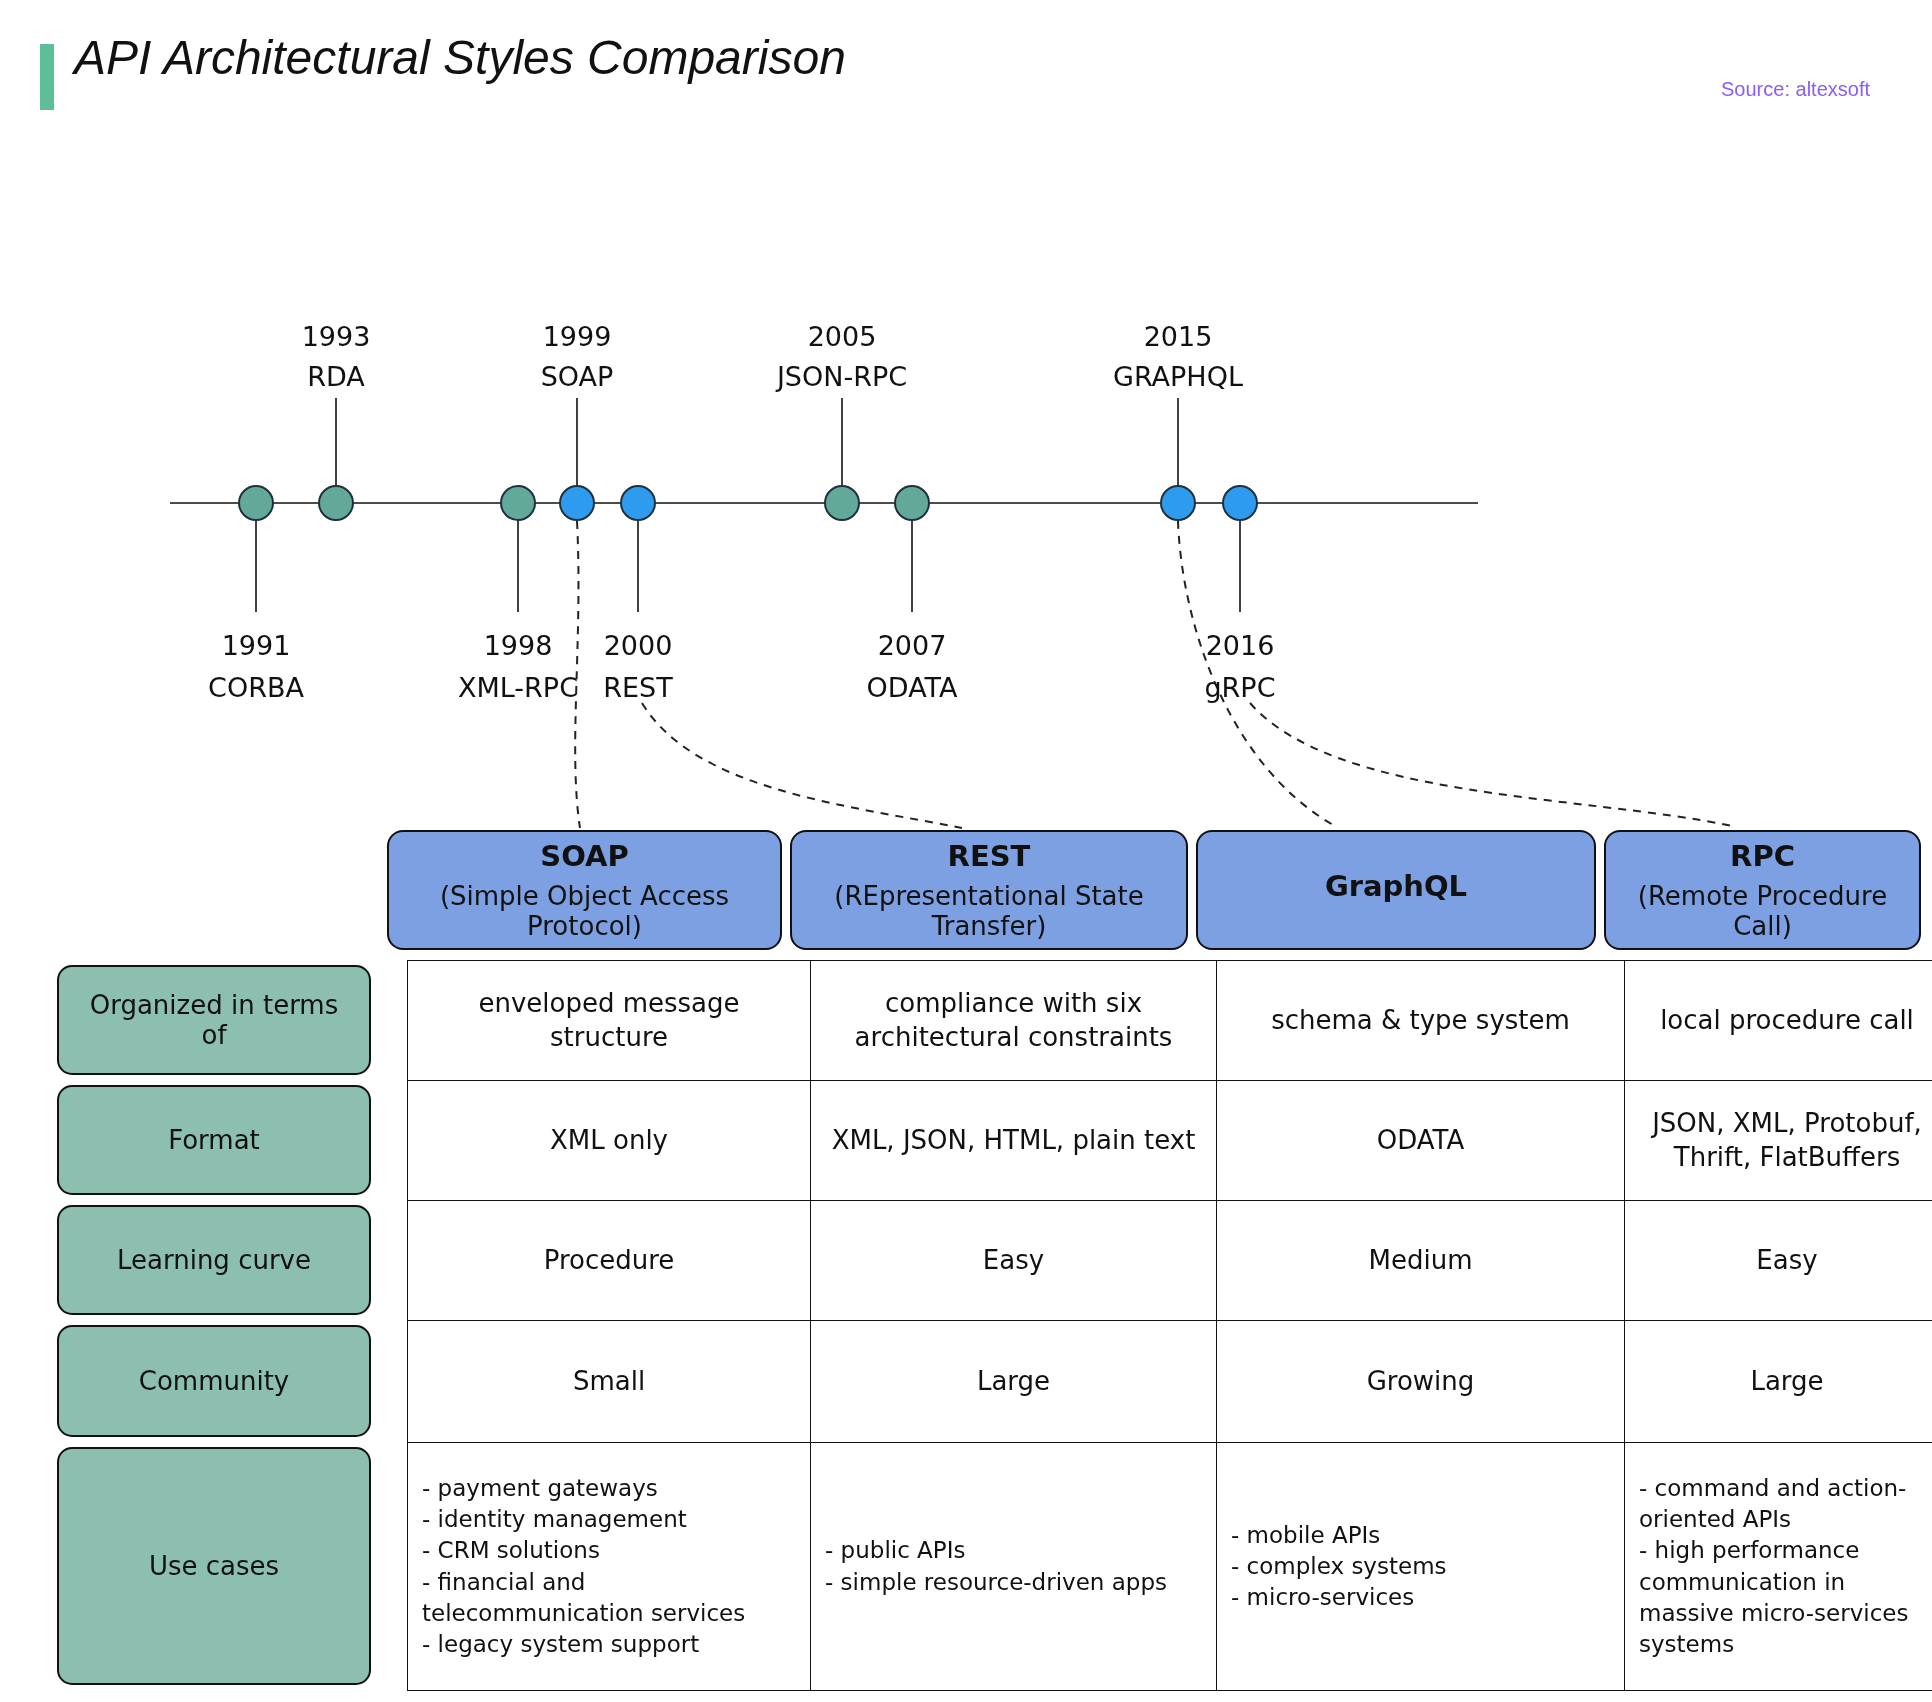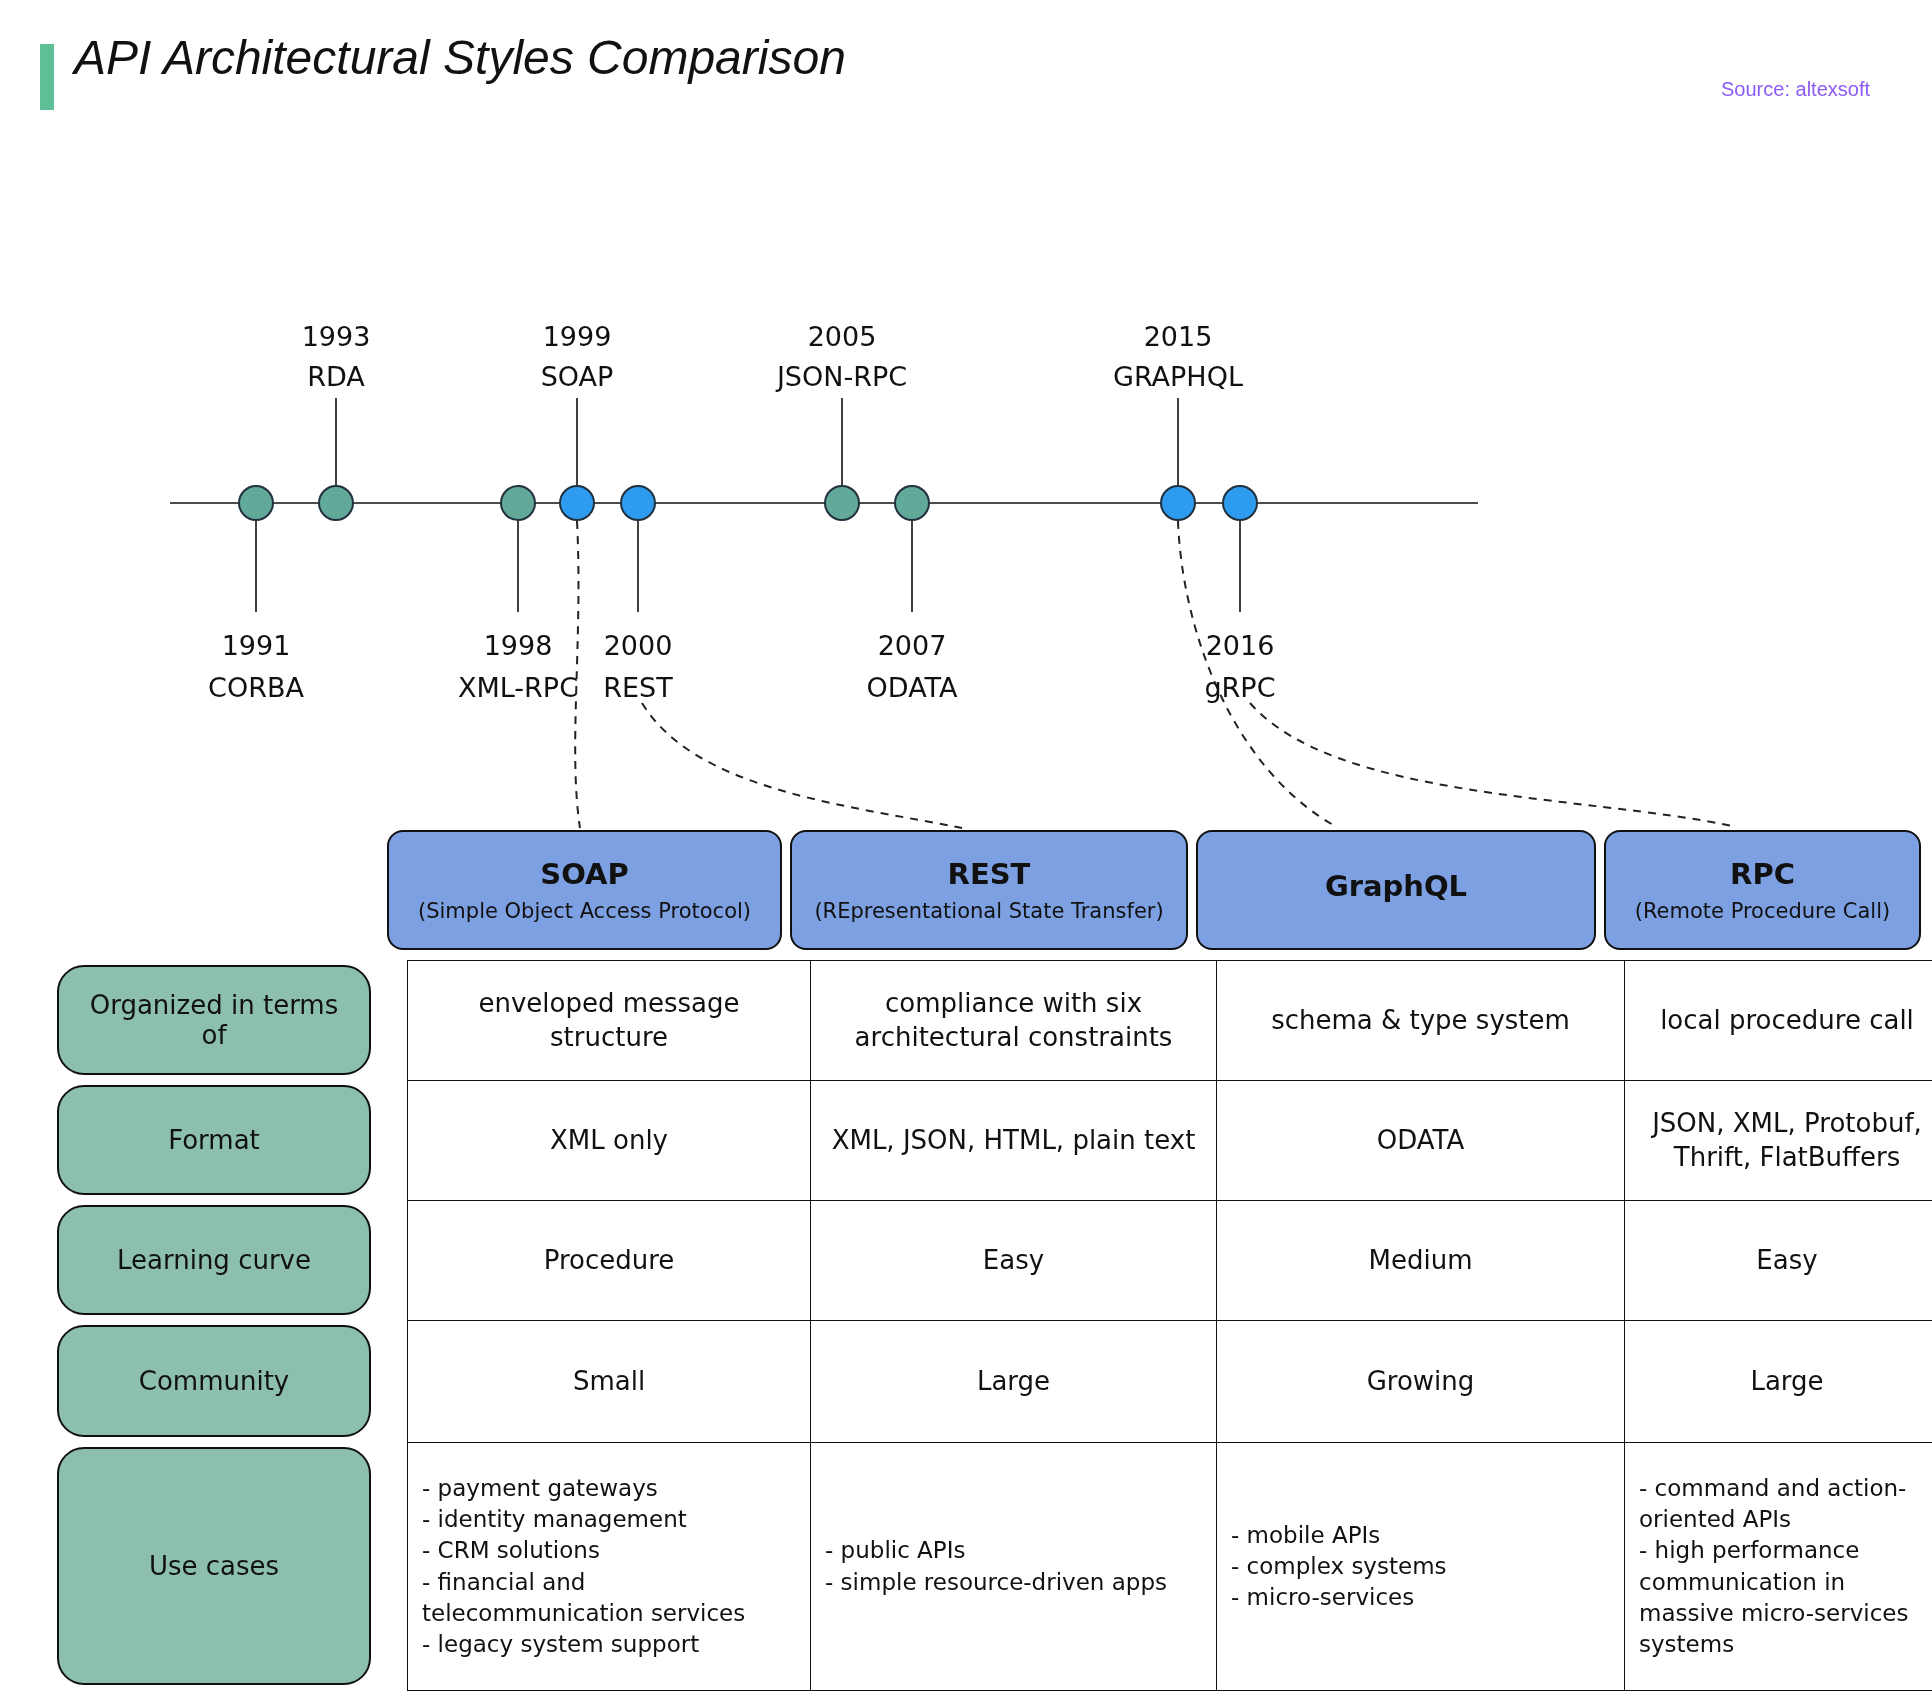--- a/index.html
+++ b/index.html
@@ -21,26 +21,26 @@
   .dot.blue { fill:#2d9cef; }
   .curve { fill:none; stroke:#222; stroke-width:2; stroke-dasharray:8 7; }
 
   
   .col-heads { position:absolute; left:383px; top:830px; height:120px; display:grid;
                grid-template-columns:403px 406px 408px 325px; }
   .col-head { margin:0 4px; background:#7ca0e2; border:2px solid #111; border-radius:16px;
               display:flex; flex-direction:column; align-items:center; justify-content:center;
               gap:8px; box-sizing:border-box; padding:4px 8px; }
   .col-title { font-size:29px; font-weight:bold; text-align:center; }
-  .col-sub { font-size:21px; text-align:center; }
+  .col-sub { font-size:26px; text-align:center; }
 
   
   .row-heads { position:absolute; left:57px; top:960px; width:322px; display:grid;
                grid-template-rows:120px 120px 120px 122px 248px; }
-  .row-head { margin:5px 8px 5px 0; background:#8dbfb0; border:2px solid #111; border-radius:27px;
+  .row-head { margin:5px 8px 5px 0; background:#8dbfb0; border:2px solid #111; border-radius:15px;
               display:flex; align-items:center; justify-content:center; text-align:center;
               font-size:26px; padding:4px 20px; box-sizing:border-box; }
 
   
   .cells-grid { position:absolute; left:383px; top:960px; display:grid;
                 grid-template-columns:403px 406px 408px 325px;
                 grid-template-rows:120px 120px 120px 122px 248px;
                 border-top:1.5px solid #111; border-left:1.5px solid #111;margin-left:24px; }
   .cell { border-right:1.5px solid #111; border-bottom:1.5px solid #111;
           display:flex; align-items:center; justify-content:center; text-align:center;

